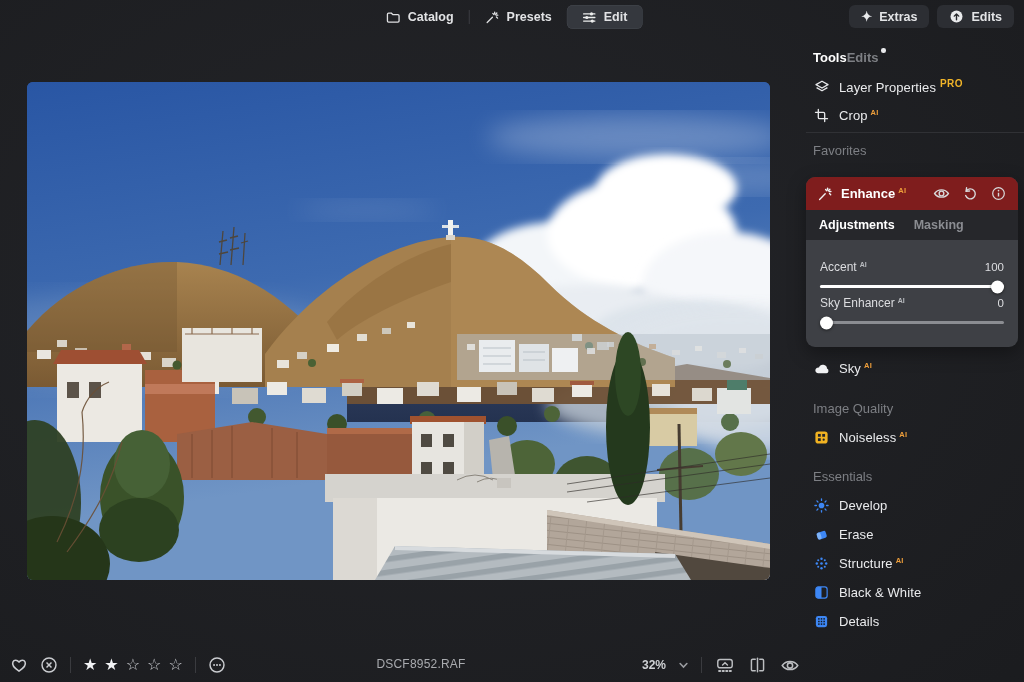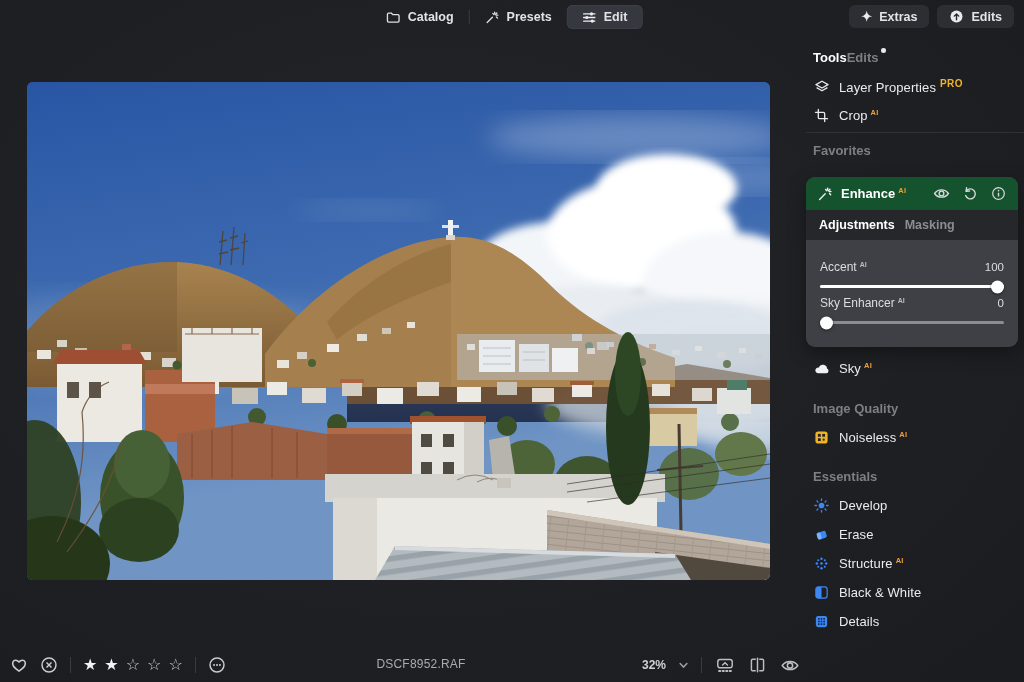--- a/index.html
+++ b/index.html
@@ -32,29 +32,29 @@
   .sb-tabs { display:flex; align-items:center; height:29px; padding-left:7px; margin-top:5px; }
   .sb-tab { font-size:13px; font-weight:700; color:#7d7f84; position:relative; }
   .sb-tab.active { color:#fff; }
   .sb-tab .dot { position:absolute; top:-2px; right:-7px; width:4.5px; height:4.5px; border-radius:50%; background:#e9eaec; }
   .row { display:flex; align-items:center; height:29px; gap:9px; padding-left:7px; }
   .row .ic { width:17px; display:flex; justify-content:center; align-items:center; }
   .row .lbl { font-size:13px; color:#eaebed; font-weight:500; letter-spacing:.1px; }
   sup.ai  { color:#ef9f3b; font-size:7.5px; font-weight:700; margin-left:3px; vertical-align:5px; letter-spacing:.3px; }
   sup.pro { color:#f0b429; font-size:10px; font-weight:800; margin-left:4px; vertical-align:5px; letter-spacing:.4px; }
   sup.ai-gray { color:#babcc0; font-size:7px; font-weight:700; margin-left:3px; vertical-align:4px; }
-  .sec { font-size:13px; font-weight:700; color:#7d7f84; height:29px; display:flex; align-items:center; padding-left:7px;text-align:right; }
+  .sec { font-size:13px; font-weight:400; color:#7d7f84; height:29px; display:flex; align-items:center; padding-left:7px;text-align:right; }
   .divider { height:1px; background:#303135; margin:2px 0 3px 0; }
 
   
   .panel { margin:12px 0 7px 0; width:212px; border-radius:9px; overflow:hidden; background:#3e4045; box-shadow:0 6px 18px rgba(0,0,0,.35); }
-  .panel-head { height:33px; background:#14532d; display:flex; align-items:center; padding:0 12px 0 11px; gap:8px; }
+  .panel-head { height:33px; background:#7f1d1d; display:flex; align-items:center; padding:0 12px 0 11px; gap:8px; }
   .panel-title { font-size:13px; font-weight:700; color:#fff; }
   .ph-icons { margin-left:auto; display:flex; align-items:center; gap:13px; }
-  .panel-tabs { height:30px; background:#26272b; display:flex; align-items:center; gap:10px; padding:0 13px; }
+  .panel-tabs { height:30px; background:#26272b; display:flex; align-items:center; gap:19px; padding:0 13px; }
   .ptab { font-size:12.5px; font-weight:600; color:#8b8d92; }
   .ptab.active { color:#fff; }
   .panel-body { padding:12px 14px 17px 14px; }
   .sl-head { display:flex; align-items:baseline; justify-content:space-between; margin-top:8px; }
   .sl-label { font-size:12px; color:#dcdde0; font-weight:500; }
   .sl-value { font-size:11.5px; color:#dcdde0; }
   .track { position:relative; height:3px; background:#8b8d92; border-radius:2px; margin-top:11px; margin-bottom:6px; }
   .fill  { position:absolute; left:0; top:0; bottom:0; background:#fff; border-radius:2px; }
   .knob  { position:absolute; top:50%; width:13px; height:13px; border-radius:50%; background:#fff;
            transform:translateY(-50%); box-shadow:0 1px 3px rgba(0,0,0,.5); }

